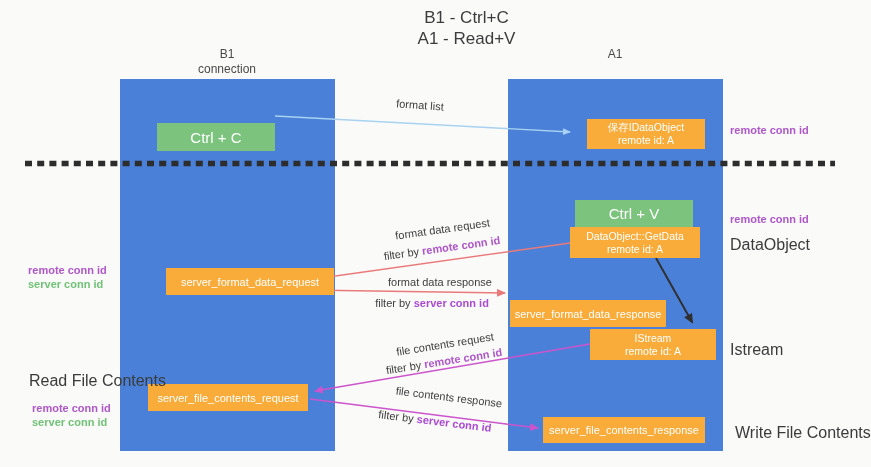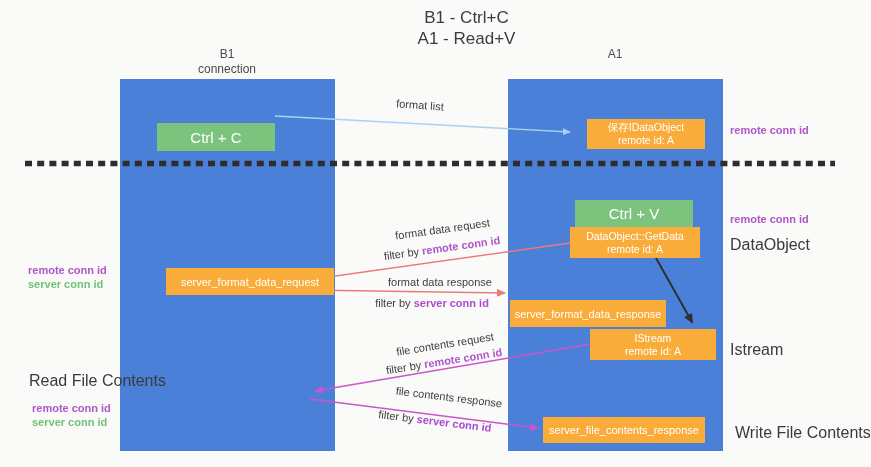--- a/index.html
+++ b/index.html
@@ -79,20 +79,23 @@
 
     <line x1="310" y1="399" x2="538" y2="428" stroke="#cc54cc" stroke-width="1.4" marker-end="url(#m-mag)"></line>
   </svg>
 
   <div class="abs node node-green" style="left:157px;top:95px;width:118px;height:28px;">
     <span>Ctrl + C</span>
   </div>
   <div class="abs node node-orange" style="left:166px;top:268px;width:168px;height:27px;align-items:center;">
     <span>server_format_data_request</span>
   </div>
+  <div class="abs node node-orange" style="left:148px;top:384px;width:160px;height:27px;">
+    <span>server_file_contents_request</span>
+  </div>
 
   <div class="abs node node-orange node-two" style="left:577px;top:119px;width:118px;height:30px;margin-left:10px;">
     <span>保存IDataObject</span>
     <span>remote id: A</span>
   </div>
   <div class="abs node node-green" style="left:575px;top:172px;width:118px;height:27px;">
     <span>Ctrl + V</span>
   </div>
   <div class="abs node node-orange node-two" style="left:570px;top:227px;width:130px;height:31px;">
     <span>DataObject::GetData</span>

